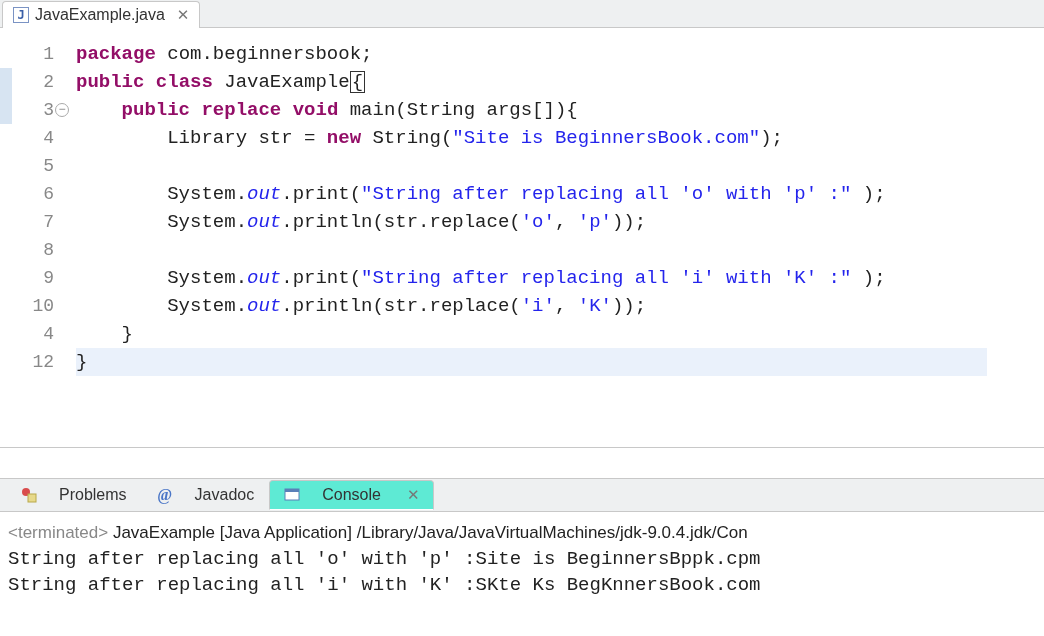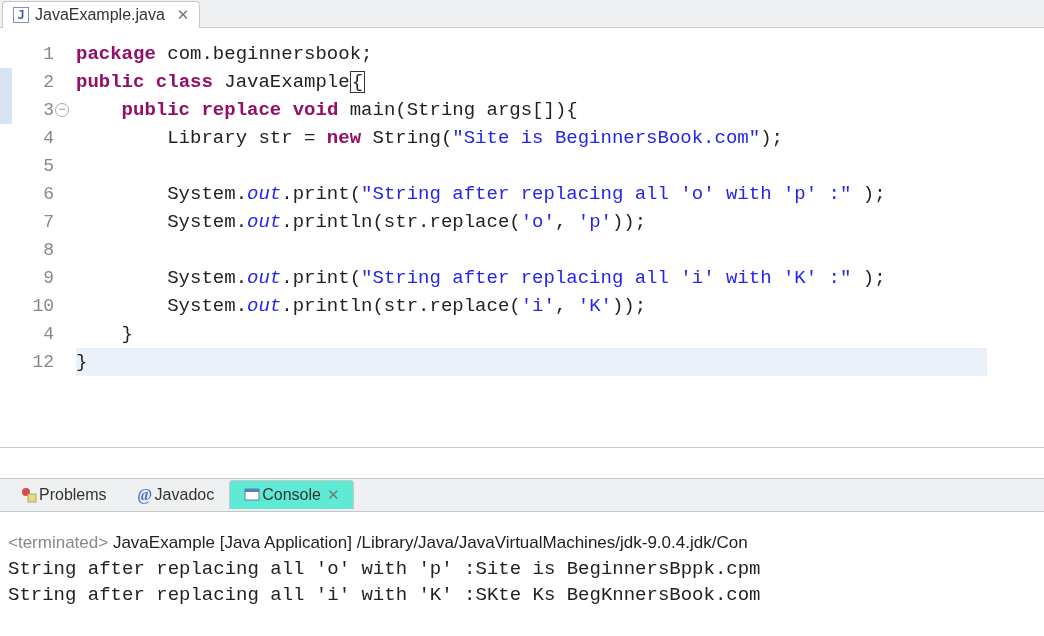--- a/index.html
+++ b/index.html
@@ -136,21 +136,21 @@
       border-top: 1px solid #c8c8c8;
       border-bottom: 1px solid #c8c8c8;
       height: 34px;
       padding-left: 6px;
       gap: 0;
       margin-top: 30px;
     }
     .btab {
       display: flex;
       align-items: center;
-      gap: 2px;
+      gap: 22px;
       padding: 5px 14px;
       color: #333;
       font-size: 16px;
       cursor: pointer;
       border: 1px solid transparent;
     }
     .btab.active {
       background: #5eead4;
       border: 1px solid #c8c8c8;
       border-bottom-color: #fff;
@@ -159,21 +159,21 @@
       justify-content: space-between;
     }
     .btab .bi {
       width: 16px;
       height: 16px;
       display: inline-flex;
       align-items: center;
       justify-content: center;
     }
     .console-area {
-      padding: 18px 8px;
+      padding: 8px 8px;
       font-size: 17px;
       color: #222;
       line-height: 26px;
       white-space: pre;
     }
     .terminated { color: #888; }
     .console-line { font-family: Monaco, "Courier New", monospace; font-size: 19px; }
   </style>
 </head>
 <body>

